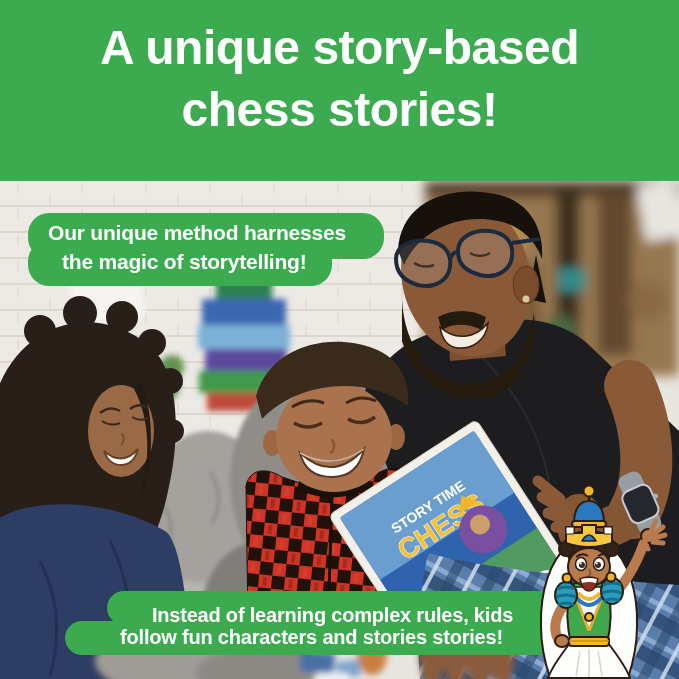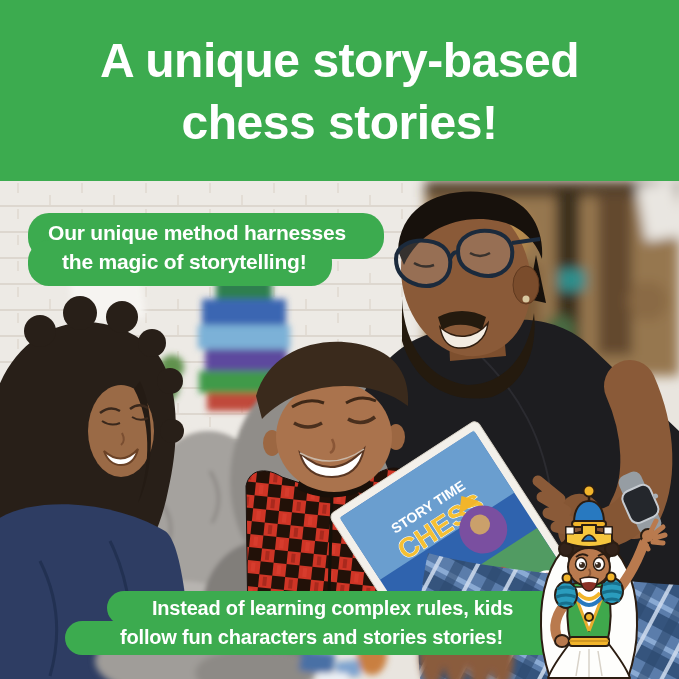--- a/index.html
+++ b/index.html
@@ -8,21 +8,21 @@
     font-family:"Liberation Sans", sans-serif;background:#fff;
   }
   
   .header{
     position:absolute;left:0;top:0;width:679px;height:181px;
     background:#3CAB4F;color:#fff;text-align:center;z-index:2;
   }
   .header .hl{
     font-weight:700;font-size:48px;letter-spacing:-0.5px;line-height:56px;
   }
-  .header .hl1{margin-top:33px;}
+  .header .hl1{margin-top:20px;}
   .header .hl2{margin-top:6px;}
   
   .photo{position:absolute;left:0;top:181px;z-index:1;}
   
   .bubble{position:absolute;z-index:4;}
   .blob{position:absolute;background:#3CAB4F;border-radius:21px;}
   .btext{
     position:absolute;color:#fff;font-weight:700;white-space:nowrap;
     letter-spacing:-0.2px;
   }
@@ -233,21 +233,21 @@
   <div class="bubble bubble-top">
     <div class="blob" style="left:0;top:0;width:356px;height:46px"></div>
     <div class="blob" style="left:0;top:27px;width:304px;height:46px"></div>
     <div class="btext" style="left:20px;top:8px">Our unique method harnesses</div>
     <div class="btext" style="left:34px;top:37px">the magic of storytelling!</div>
   </div>
 
   <div class="bubble bubble-bottom">
     <div class="blob" style="left:42px;top:0;width:451px;height:34px"></div>
     <div class="blob" style="left:0;top:30px;width:493px;height:34px"></div>
-    <div class="btext" style="left:42px;top:6px;width:451px">Instead of learning complex rules, kids</div>
+    <div class="btext" style="left:42px;top:13px;width:451px">Instead of learning complex rules, kids</div>
     <div class="btext" style="left:0;top:35px;width:493px">follow fun characters and stories stories!</div>
   </div>
 
   <svg class="queen" width="157" height="198" viewBox="0 0 157 198">
     <g stroke="#2b1d12" stroke-width="2" stroke-linejoin="round">
 
       <path d="M46,64 C28,80 18,110 19,145 C19,165 23,182 28,197 L54,197 L49,100 Z" fill="#fefefc"></path>
       <path d="M88,64 C106,80 116,110 115,145 C115,165 111,182 106,197 L80,197 L85,100 Z" fill="#fefefc"></path>
 
       <path d="M46,120 C34,132 30,146 36,158" stroke="#b97a4e" stroke-width="10" stroke-linecap="round" fill="none"></path>

